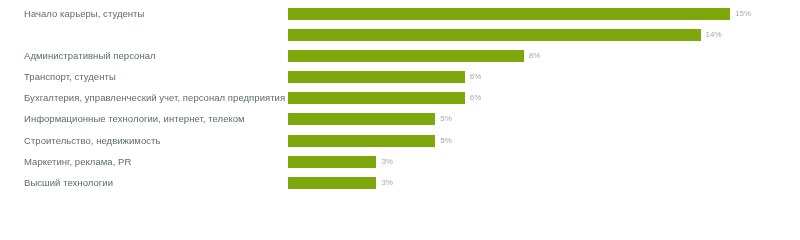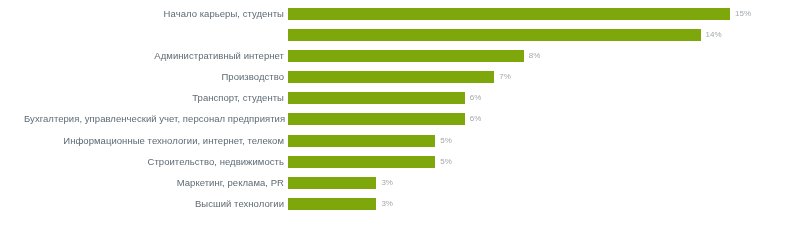--- a/index.html
+++ b/index.html
@@ -29,21 +29,20 @@
     position: relative;
     height: 12px;
     margin-bottom: 9.1px;
     display: flex;
     align-items: center;
   }
   .cat-label {
     position: absolute;
     right: 516px; 
     width: 260px;
-    text-align: right;
     font-size: 9.5px;
     line-height: 12px;
     color: #5d6b74;
     white-space: nowrap;
     letter-spacing: 0.05px;
   }
   .bar-wrap {
     position: absolute;
     left: 288px;
     top: 0;
@@ -76,31 +75,24 @@
           <div class="val-label">15%</div>
         </div>
       </div>
       <div class="bar-row">
         <div class="bar-wrap">
           <div class="bar" style="width: 412.5px; background: rgb(126, 167, 12);"></div>
           <div class="val-label">14%</div>
         </div>
       </div>
       <div class="bar-row">
-        <div class="cat-label">Административный интернет</div>
+        <div class="cat-label">Административный персонал</div>
         <div class="bar-wrap">
           <div class="bar" style="width: 235.7px; background: rgb(126, 167, 12);"></div>
           <div class="val-label">8%</div>
-        </div>
-      </div>
-      <div class="bar-row">
-        <div class="cat-label">Производство</div>
-        <div class="bar-wrap">
-          <div class="bar" style="width: 206.3px; background: rgb(126, 167, 12);"></div>
-          <div class="val-label">7%</div>
         </div>
       </div>
       <div class="bar-row">
         <div class="cat-label">Транспорт, студенты</div>
         <div class="bar-wrap">
           <div class="bar" style="width: 176.8px; background: rgb(126, 167, 12);"></div>
           <div class="val-label">6%</div>
         </div>
       </div>
       <div class="bar-row">

